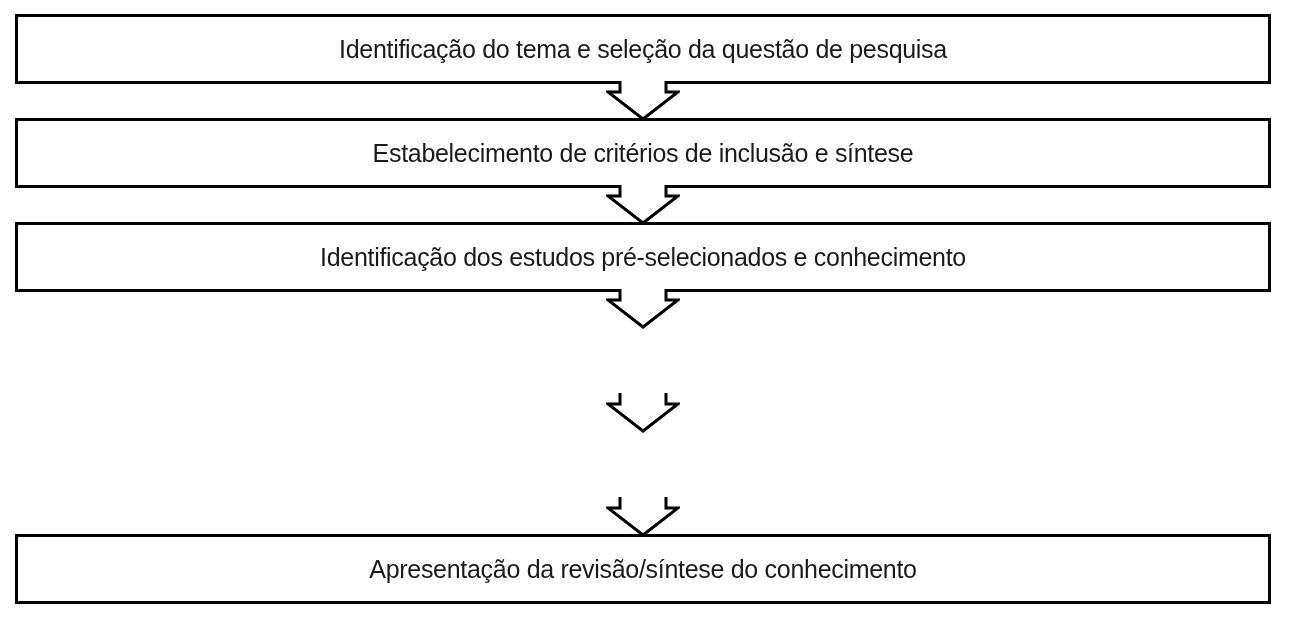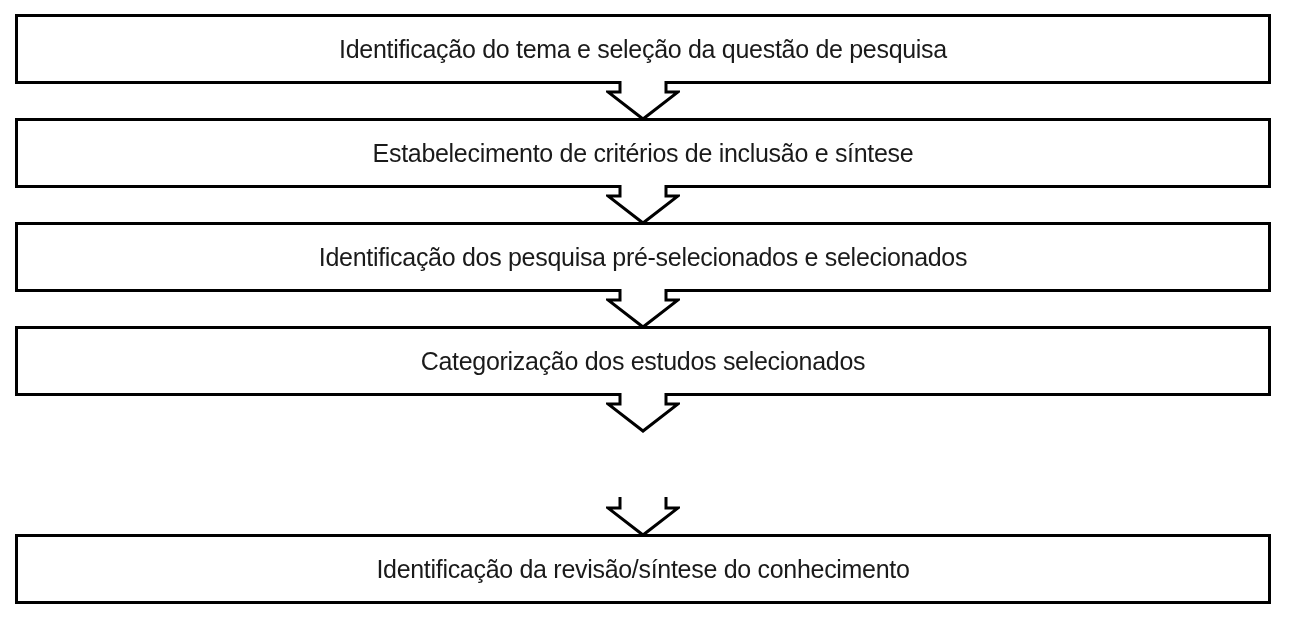--- a/index.html
+++ b/index.html
@@ -58,37 +58,34 @@
 
   <div class="step" style="top:118px">
     <span class="step-label">Estabelecimento de critérios de inclusão e síntese</span>
   </div>
 
   <svg class="arrow" style="top:185px" viewBox="0 0 74 40">
     <path d="M 14,0 L 14,11 L 2,11 L 37,38 L 72,11 L 60,11 L 60,0" fill="#ffffff" stroke="#000000" stroke-width="3" stroke-linejoin="miter"></path>
   </svg>
 
   <div class="step" style="top:222px">
-    <span class="step-label">Identificação dos pesquisa pré-selecionados e selecionados</span>
+    <span class="step-label">Identificação dos estudos pré-selecionados e conhecimento</span>
   </div>
 
   <svg class="arrow" style="top:289px" viewBox="0 0 74 40">
     <path d="M 14,0 L 14,11 L 2,11 L 37,38 L 72,11 L 60,11 L 60,0" fill="#ffffff" stroke="#000000" stroke-width="3" stroke-linejoin="miter"></path>
   </svg>
 
-  <div class="step" style="top:326px">
-    <span class="step-label">Categorização dos estudos selecionados</span>
-  </div>
 
   <svg class="arrow" style="top:393px" viewBox="0 0 74 40">
     <path d="M 14,0 L 14,11 L 2,11 L 37,38 L 72,11 L 60,11 L 60,0" fill="#ffffff" stroke="#000000" stroke-width="3" stroke-linejoin="miter"></path>
   </svg>
 
 
   <svg class="arrow" style="top:497px" viewBox="0 0 74 40">
     <path d="M 14,0 L 14,11 L 2,11 L 37,38 L 72,11 L 60,11 L 60,0" fill="#ffffff" stroke="#000000" stroke-width="3" stroke-linejoin="miter"></path>
   </svg>
 
   <div class="step" style="top:534px">
-    <span class="step-label">Identificação da revisão/síntese do conhecimento</span>
+    <span class="step-label">Apresentação da revisão/síntese do conhecimento</span>
   </div>
 
 </div>
 
 </body></html>

